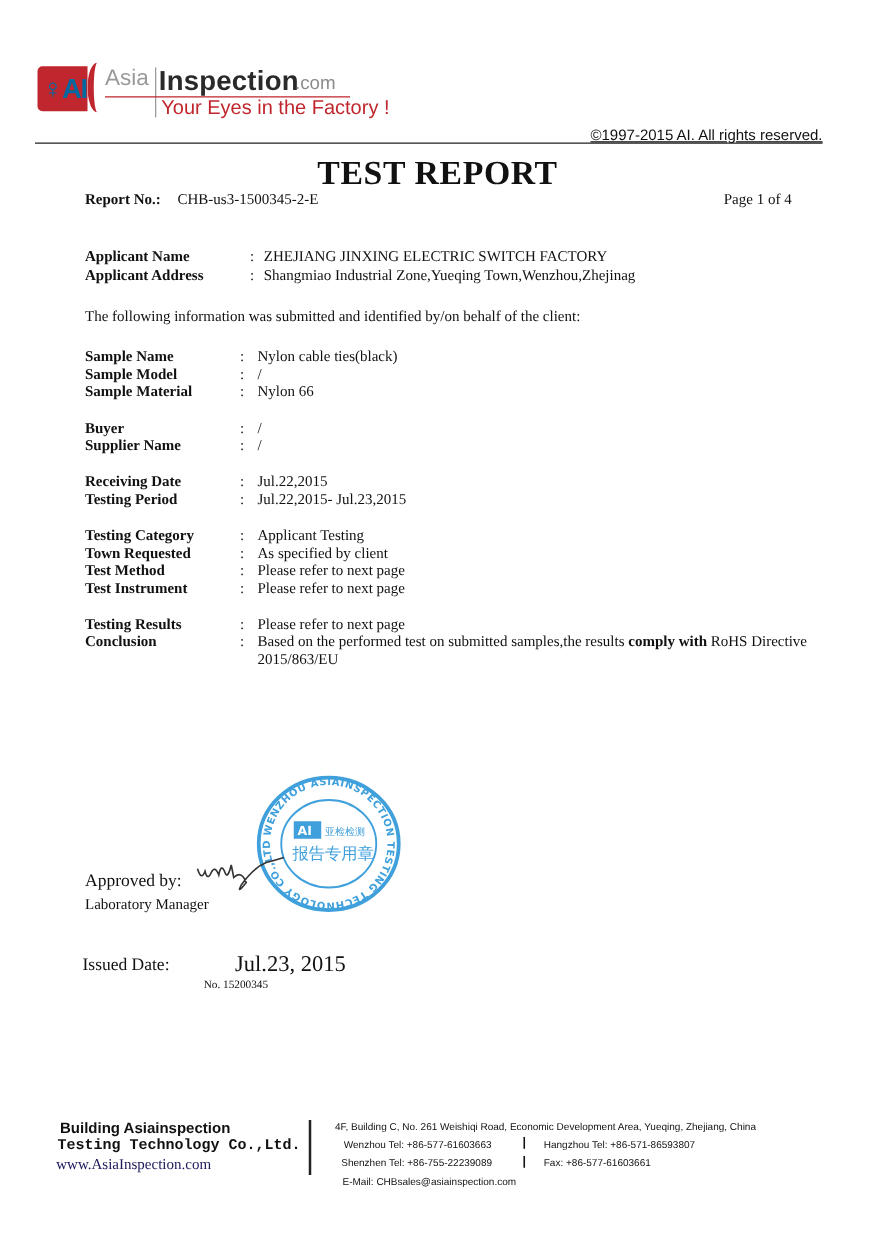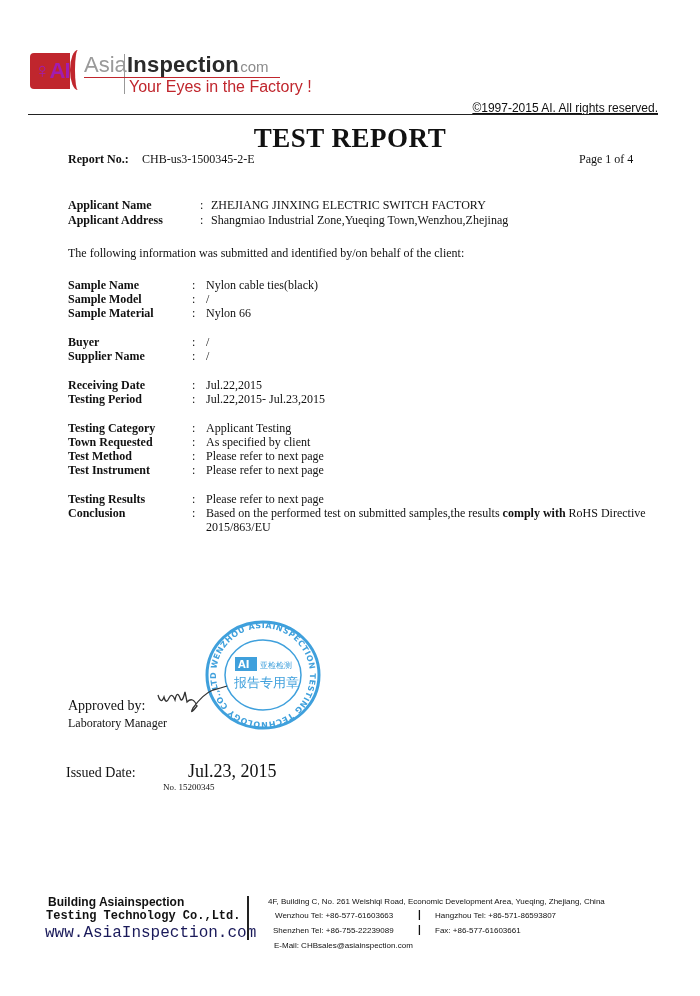--- a/index.html
+++ b/index.html
@@ -1,23 +1,23 @@
 <!DOCTYPE html>
 <html><head>
 <meta charset="utf-8">
 <style>
   html, body { margin: 0; padding: 0; background: #ffffff; }
   body { width: 700px; height: 996px; position: relative; overflow: hidden; font-family: "Liberation Serif", serif; color: #111; }
   .abs { position: absolute; }
 
   
   .logo-box { left: 30px; top: 53px; width: 40px; height: 36px; background: #c0262d; border-radius: 4px 0 0 4px; }
-  .logo-box-text { left: 34px; top: 58px; color: #a21caf; font-family: "Liberation Sans", sans-serif; font-weight: bold; font-size: 22px; letter-spacing: -1px; }
+  .logo-box-text { left: 34px; top: 58px; color: #0369a1; font-family: "Liberation Sans", sans-serif; font-weight: bold; font-size: 22px; letter-spacing: -1px; }
   .logo-paren { left: 70px; top: 50px; width: 16px; height: 40px; border-left: 5px solid #c0262d; border-radius: 50% 0 0 50%; box-sizing: border-box; }
-  .logo-asia { left: 84px; top: 52px; font-family: "Liberation Sans", sans-serif; font-size: 22px; color: #9a9a9a; }
+  .logo-asia { left: 84px; top: 52px; font-family: "Liberation Sans", sans-serif; font-size: 18px; color: #9a9a9a; }
   .logo-sep { left: 124px; top: 54px; width: 1px; height: 40px; background: #999; }
   .logo-inspection { left: 127px; top: 52px; font-family: "Liberation Sans", sans-serif; font-size: 22px; color: #2a2a2a; font-weight: bold; letter-spacing: 0.2px; }
   .logo-dotcom { left: 236px; top: 58px; font-family: "Liberation Sans", sans-serif; font-size: 15px; color: #8c8c8c; }
   .logo-underline { left: 84px; top: 77px; width: 196px; height: 1px; background: #c0262d; }
   .logo-slogan { left: 129px; top: 78px; font-family: "Liberation Sans", sans-serif; font-size: 16px; color: #c0262d; }
 
   .header-rule { left: 28px; top: 114px; width: 630px; height: 1px; background: #222; }
   .copyright { right: 42px; top: 101px; font-family: "Liberation Sans", sans-serif; font-size: 12px; color: #111; text-decoration: underline; }
 
   .title { left: 0; width: 700px; top: 123px; text-align: center; font-size: 27px; font-weight: bold; letter-spacing: 0.5px; }
@@ -42,21 +42,21 @@
   .lab-mgr { left: 68px; top: 716px; font-size: 12px; }
   .signature { left: 156px; top: 683px; }
 
   .issued-label { left: 66px; top: 765px; font-size: 14px; }
   .issued-date { left: 141px; top: 761px; font-size: 18px; margin-left: 47px; }
   .no-label { left: 163px; top: 782px; font-size: 9px; }
 
   
   .f-company1 { left: 48px; top: 895px; font-family: "Liberation Sans", sans-serif; font-weight: bold; font-size: 12px; }
   .f-company2 { left: 46px; top: 909px; font-family: Liberation Mono, monospace; font-weight: bold; font-size: 12px; }
-  .f-web { left: 45px; top: 924px; font-family: Liberation Mono, monospace; font-size: 16px; color: #1a1a5a; }
+  .f-web { left: 45px; top: 924px; font-family: Liberation Serif, serif; font-size: 12px; color: #1a1a5a; }
   .f-vrule { left: 247px; top: 896px; width: 2px; height: 44px; background: #222; }
   .f-addr { left: 268px; top: 897px; font-family: "Liberation Sans", sans-serif; font-size: 8px; }
   .f-line { position: absolute; font-family: "Liberation Sans", sans-serif; font-size: 8px; white-space: nowrap; }
   .pipe { font-weight: bold; font-size: 10px; }
 </style>
 </head>
 <body>
 
 <div class="abs logo-box"></div>
 <div class="abs logo-box-text">

